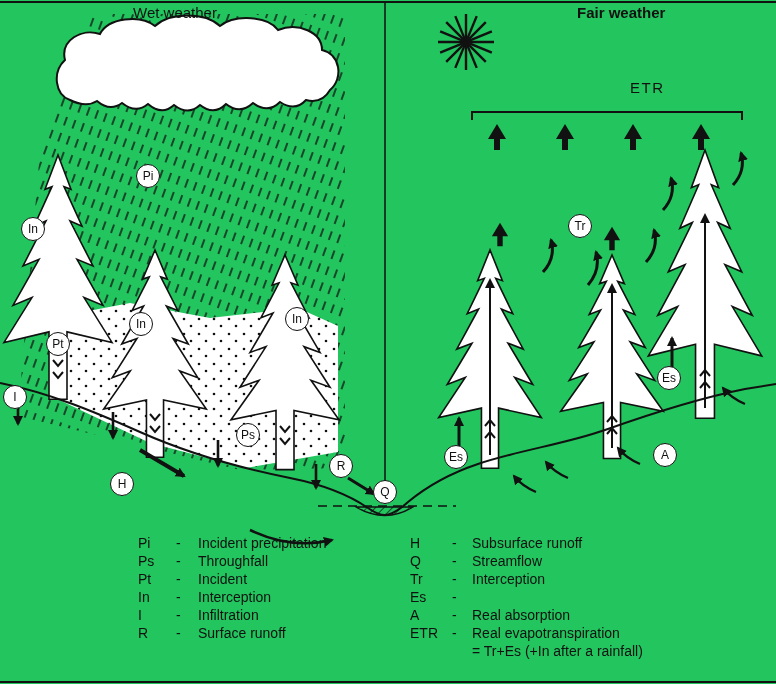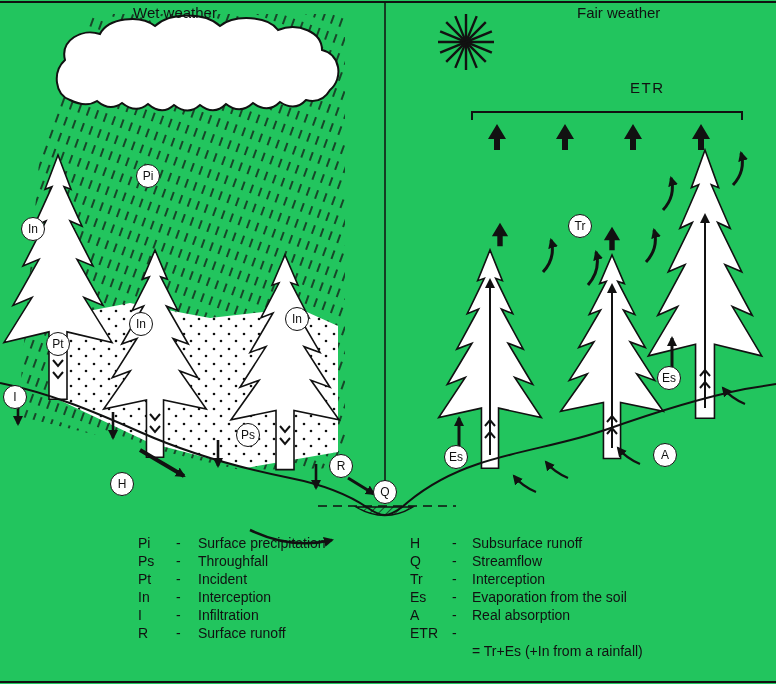--- a/index.html
+++ b/index.html
@@ -168,21 +168,21 @@
 
     <g fill="none" stroke="#111" stroke-width="2.2" marker-end="url(#ah)">
       <path d="M536 492 Q522 486 514 476"></path>
       <path d="M568 478 Q554 472 546 462"></path>
       <path d="M640 464 Q626 458 618 448"></path>
       <path d="M745 404 Q731 398 723 388"></path>
     </g>
   </svg>
 
   <div class="title" style="left:133px; top:4px;">Wet weather</div>
-  <div class="title" style="left:577px; top:4px;">Fair weather</div>
+  <div class="title" style="left:577px; top:4px;font-weight:bold;">Fair weather</div>
   <div class="etr" style="left:630px; top:79px;">ETR</div>
 
   <div class="sym" style="left:148px; top:176px;">Pi</div>
   <div class="sym" style="left:33px;  top:229px;">In</div>
   <div class="sym" style="left:141px; top:324px;">In</div>
   <div class="sym" style="left:297px; top:319px;">In</div>
   <div class="sym" style="left:58px;  top:344px;">Pt</div>
   <div class="sym" style="left:15px;  top:397px;">I</div>
   <div class="sym" style="left:248px; top:435px;">Ps</div>
   <div class="sym" style="left:122px; top:484px;">H</div>
@@ -190,21 +190,21 @@
   <div class="sym" style="left:385px; top:492px;">Q</div>
   <div class="sym" style="left:456px; top:457px;">Es</div>
   <div class="sym" style="left:669px; top:378px;">Es</div>
   <div class="sym" style="left:580px; top:226px;">Tr</div>
   <div class="sym" style="left:665px; top:455px;">A</div>
 
   <div class="legend legend-left">
     <div class="lrow">
       <span class="lsym">Pi</span>
       <span class="ldash">-</span>
-      <span class="ldesc">Surface precipitation</span>
+      <span class="ldesc">Incident precipitation</span>
     </div>
     <div class="lrow">
       <span class="lsym">Ps</span>
       <span class="ldash">-</span>
       <span class="ldesc">Throughfall</span>
     </div>
     <div class="lrow">
       <span class="lsym">Pt</span>
       <span class="ldash">-</span>
       <span class="ldesc">Incident</span>
@@ -238,29 +238,29 @@
       <span class="ldesc">Streamflow</span>
     </div>
     <div class="lrow">
       <span class="lsym">Tr</span>
       <span class="ldash">-</span>
       <span class="ldesc">Interception</span>
     </div>
     <div class="lrow">
       <span class="lsym">Es</span>
       <span class="ldash">-</span>
-      <span class="ldesc">Evaporation from the soil</span>
     </div>
     <div class="lrow">
       <span class="lsym">A</span>
       <span class="ldash">-</span>
       <span class="ldesc">Real absorption</span>
     </div>
     <div class="lrow">
       <span class="lsym">ETR</span>
       <span class="ldash">-</span>
-    </div>
-    <div class="lrow">
-      <span class="ldesc note-indent">= Tr+Es (+In from a rainfall)</span>
+      <span class="ldesc">Real evapotranspiration</span>
+    </div>
+    <div class="lrow">
+      <span class="ldesc note-indent">= Tr+Es (+In after a rainfall)</span>
     </div>
   </div>
 
 </div>
 
 </body></html>

